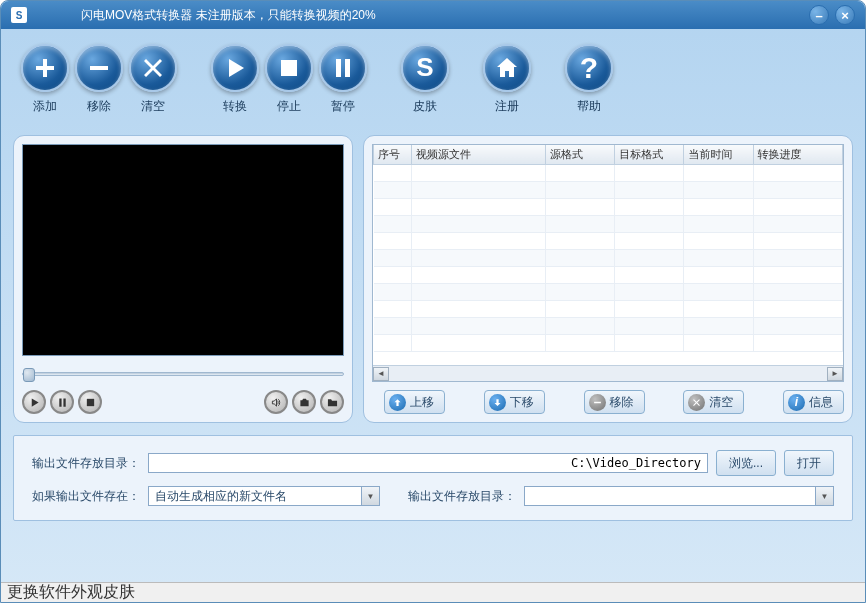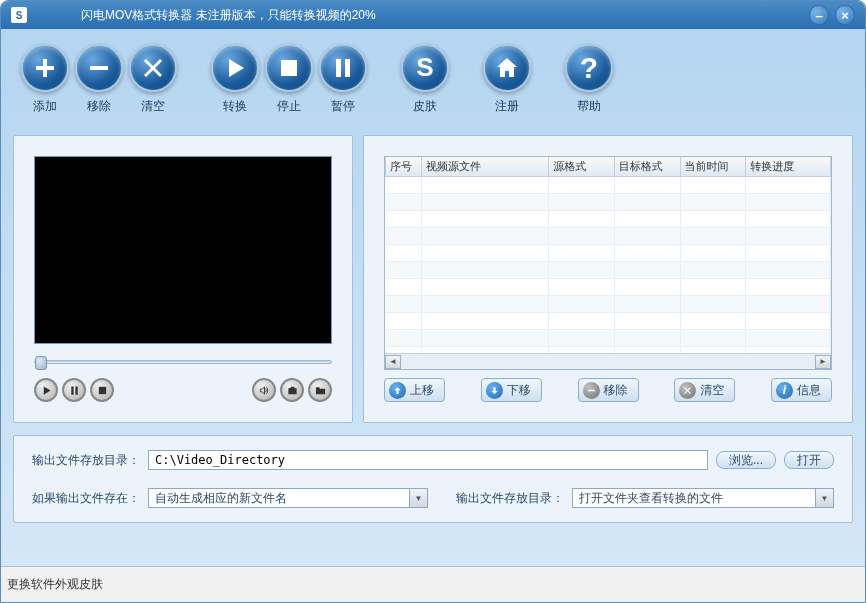--- a/index.html
+++ b/index.html
@@ -15,21 +15,21 @@
 
 .toolbar { height: 100px; display: flex; align-items: center; padding: 10px 20px; gap: 8px; }
 .tbtn-group { display: flex; gap: 6px; }
 .tbtn-sep { width: 18px; }
 .tbtn { display: flex; flex-direction: column; align-items: center; gap: 6px; cursor: pointer; }
 .tbtn .circle { width: 48px; height: 48px; border-radius: 50%; background: radial-gradient(circle at 35% 30%, #6aa8e0 0%, #1a5a9a 60%, #0a4580 100%); border: 2px solid #a8c8e8; box-shadow: 0 2px 4px rgba(0,0,0,0.3), inset 0 2px 4px rgba(255,255,255,0.4); display: flex; align-items: center; justify-content: center; }
 .tbtn .circle svg { width: 24px; height: 24px; fill: #fff; }
 .tbtn .lbl { font-size: 12px; color: #1a3a5a; }
 
 .content { display: flex; padding: 6px 12px; gap: 10px; height: 300px; }
-.panel { background: #ecf3fb; border: 1px solid #9fc0e0; border-radius: 2px; padding: 20px; }
+.panel { background: #ecf3fb; border: 1px solid #9fc0e0; border-radius: 11px; padding: 8px; }
 .panel-left { width: 340px; display: flex; flex-direction: column; }
 .panel-right { flex: 1; display: flex; flex-direction: column; }
 
 .video-area { flex: 1; background: #000; border: 1px solid #7a9ab8; margin-bottom: 8px; }
 .slider-row { height: 20px; display: flex; align-items: center; }
 .slider-track { flex: 1; height: 4px; background: linear-gradient(to bottom, #b8c8d8, #e8f0f8); border: 1px solid #a0b8d0; border-radius: 2px; position: relative; }
 .slider-thumb { position: absolute; left: 0; top: -5px; width: 12px; height: 14px; background: radial-gradient(circle at 30% 30%, #e0e8f0, #a0b8d0); border: 1px solid #7a9ab8; border-radius: 3px; }
 
 .media-controls { display: flex; align-items: center; gap: 4px; padding-top: 6px; }
 .media-controls .spacer { flex: 1; }
@@ -39,36 +39,36 @@
 .table-wrap { flex: 1; background: #fff; border: 1px solid #a0b8d0; overflow: hidden; position: relative; }
 .grid-table { width: 100%; border-collapse: collapse; font-size: 11px; table-layout: fixed; }
 .grid-table th { background: linear-gradient(to bottom, #f8fafc, #e0e8f0); border: 1px solid #c0d0e0; border-top: none; padding: 2px 4px; text-align: left; font-weight: normal; color: #333; height: 18px; }
 .grid-table td { border-right: 1px solid #e8eef5; border-bottom: 1px solid #e8eef5; height: 17px; }
 .grid-table tbody tr:nth-child(even) td { background: #f6f9fc; }
 .hscroll { position: absolute; bottom: 0; left: 0; right: 0; height: 16px; background: #e8eef5; border-top: 1px solid #c0d0e0; display: flex; align-items: center; }
 .hscroll .arrow { width: 16px; height: 14px; background: linear-gradient(to bottom,#f0f4f8,#d0d8e0); border: 1px solid #a0b0c0; display: flex; align-items: center; justify-content: center; font-size: 8px; color: #555; }
 .hscroll .track { flex: 1; }
 
 .list-controls { display: flex; gap: 10px; padding-top: 8px; justify-content: space-between; }
-.pillbtn { height: 24px; background: linear-gradient(to bottom, #f0f6fc, #d0e0f0); border: 1px solid #8ab0d0; border-radius: 4px; display: flex; align-items: center; gap: 4px; padding: 0 10px 0 4px; font-size: 12px; color: #2a4a6a; cursor: pointer; }
+.pillbtn { height: 24px; background: linear-gradient(to bottom, #f0f6fc, #d0e0f0); border: 1px solid #8ab0d0; border-radius: 4px; display: flex; align-items: center; gap: 4px; padding: 0 10px 0 4px; font-size: 12px; color: #2a4a6a; cursor: pointer; margin-left: 12px; }
 .pillbtn .ic { width: 17px; height: 17px; border-radius: 50%; display: flex; align-items: center; justify-content: center; }
 .ic-blue { background: radial-gradient(circle at 35% 30%, #6ab0f0, #1a6ab0); }
 .ic-gray { background: radial-gradient(circle at 35% 30%, #c0c0c0, #707070); }
 .pillbtn .ic svg { width: 9px; height: 9px; fill: #fff; }
 
-.bottom-panel { margin: 6px 12px; background: #ecf3fb; border: 1px solid #9fc0e0; border-radius: 2px; padding: 14px 18px; display: flex; flex-direction: column; gap: 18px; }
+.bottom-panel { margin: 6px 12px; background: #ecf3fb; border: 1px solid #9fc0e0; border-radius: 2px; padding: 14px 18px; display: flex; flex-direction: column; gap: 10px; }
 .form-row { display: flex; align-items: center; gap: 8px; font-size: 12px; color: #2a4a6a; }
 .form-row label { white-space: nowrap; }
-.txtfield { height: 20px; border: 1px solid #8aa8c8; background: #fff; padding: 0 6px; font-size: 12px; font-family: Consolas, monospace; }
+.txtfield { height: 20px; border: 1px solid #8aa8c8; background: #fff; padding: 0 6px; font-size: 12px; font-family: Consolas, monospace; text-align: right; }
 .txtfield.wide { flex: 1; }
 .combo { height: 20px; border: 1px solid #8aa8c8; background: #fff; display: flex; align-items: center; padding: 0 0 0 6px; font-size: 12px; position: relative; }
 .combo .arrow { width: 18px; height: 100%; border-left: 1px solid #8aa8c8; background: linear-gradient(to bottom,#f0f4f8,#d0d8e0); display: flex; align-items: center; justify-content: center; margin-left: auto; font-size: 8px; color: #555; }
-.btn { height: 18px; background: linear-gradient(to bottom, #f0f6fc, #d0e0f0); border: 1px solid #8ab0d0; border-radius: 8px; padding: 0 12px; font-size: 12px; color: #2a4a6a; cursor: pointer; display: flex; align-items: center; }
-
-.statusbar { position: absolute; bottom: 0; left: 0; right: 0; height: 36px; background: #f0f0f0; border-top: 1px solid #bbb; font-size: 12px; color: #333; padding: 2px 6px; display: flex; align-items: center; }
+.btn { height: 26px; background: linear-gradient(to bottom, #f0f6fc, #d0e0f0); border: 1px solid #8ab0d0; border-radius: 3px; padding: 0 12px; font-size: 12px; color: #2a4a6a; cursor: pointer; display: flex; align-items: center; }
+
+.statusbar { position: absolute; bottom: 0; left: 0; right: 0; height: 20px; background: #f0f0f0; border-top: 1px solid #bbb; font-size: 16px; color: #333; padding: 2px 6px; display: flex; align-items: center; }
 </style>
 </head>
 <body>
 
 <div class="window">
 
   <div class="titlebar">
     <span class="icon">S</span>
     <span class="title">闪电MOV格式转换器   未注册版本，只能转换视频的20%</span>
     <div class="winbtns">
@@ -368,28 +368,27 @@
 
   <div class="bottom-panel">
     <div class="form-row">
       <label>输出文件存放目录：</label>
       <input class="txtfield wide" type="text" value="C:\Video_Directory" style="">
       <div class="btn">浏览...</div>
       <div class="btn">打开</div>
     </div>
     <div class="form-row">
       <label>如果输出文件存在：</label>
-      <div class="combo" style="width:280px">
+      <div class="combo" style="width:232px">
         <span>自动生成相应的新文件名</span>
         <div class="arrow">▼</div>
       </div>
       <div style="width:12px"></div>
       <label>输出文件存放目录：</label>
       <div class="combo" style="flex:1">
-        <span>打开文件夹查看转换的文件</span>
         <div class="arrow">▼</div>
       </div>
     </div>
   </div>
 
   <div class="statusbar">
     <span>更换软件外观皮肤</span>
   </div>
 
 </div>

